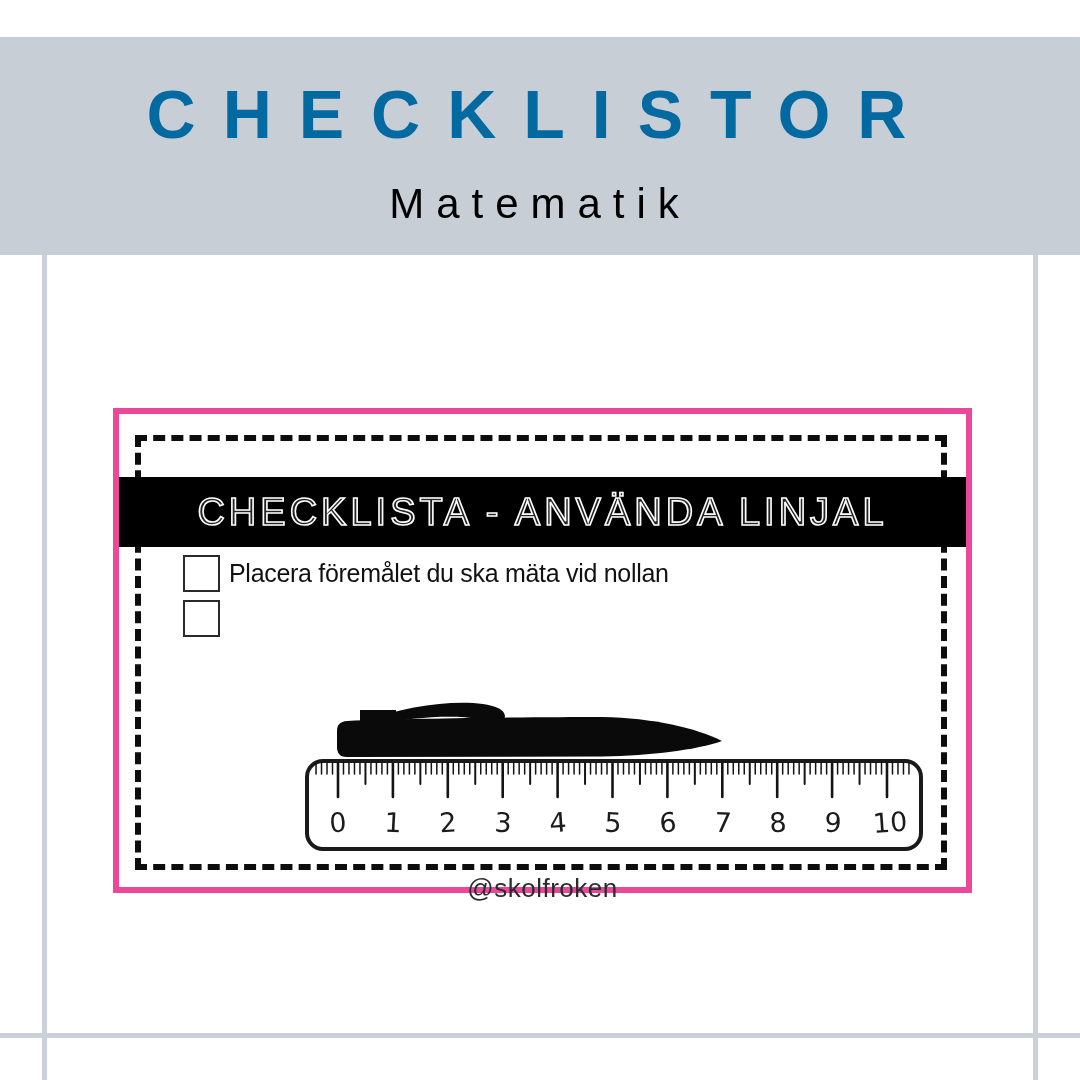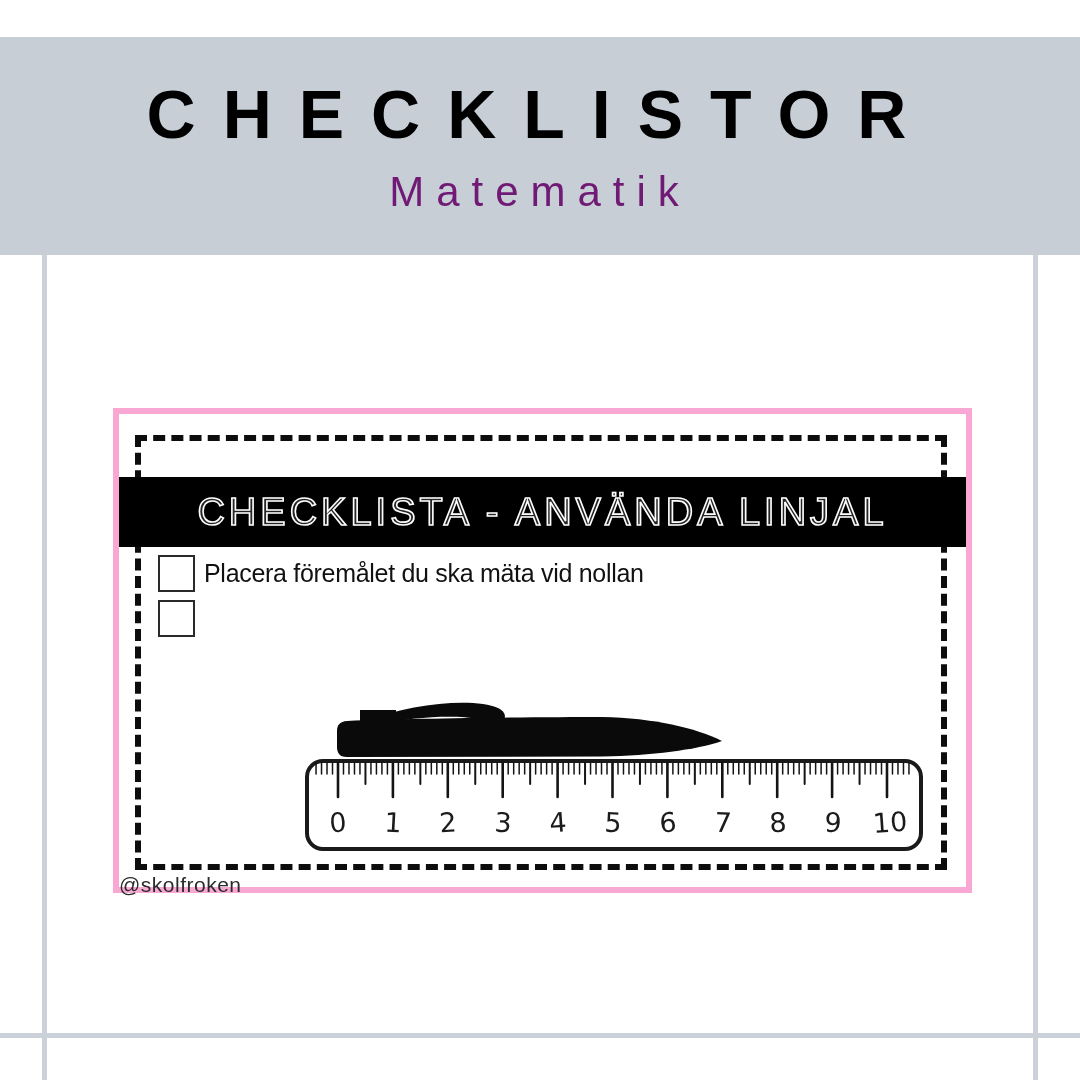--- a/index.html
+++ b/index.html
@@ -17,50 +17,50 @@
   .grid-line.h{left:0;right:0;top:1033px;height:5px;}
 
   
   .band{
     position:absolute;left:0;top:37px;width:1080px;height:218px;
     background:#c7ced6;text-align:center;
   }
   .band h1{
     margin:0;padding-top:42px;
     font-size:68px;font-weight:700;letter-spacing:27px;
-    color:#000000;line-height:1.05;
+    color:#0369a1;line-height:1.05;
   }
   .band .subtitle{
-    margin-top:18px;
-    font-size:42px;font-weight:400;letter-spacing:12px;color:#701a75;
+    margin-top:30px;
+    font-size:42px;font-weight:400;letter-spacing:12px;color:#000000;
   }
 
   
   .card{
     position:absolute;left:113px;top:408px;width:859px;height:485px;
-    border:6px solid #f9a8d4;background:#fff;box-sizing:border-box;
+    border:6px solid #ec4899;background:#fff;box-sizing:border-box;
   }
   .dashed-frame{
     position:absolute;left:16px;top:21px;width:812px;height:435px;
     border:6px dashed #0d0d0d;box-sizing:border-box;z-index:1;
   }
   .banner{
     position:absolute;left:0;top:63px;width:100%;height:70px;
     background:#000000;z-index:2;display:flex;align-items:center;justify-content:center;
   }
   .banner .outline-text{
     font-size:38px;letter-spacing:4px;font-weight:400;
     color:rgba(255,255,255,0.14);
     -webkit-text-stroke:1.6px #ffffff;
     text-stroke:1.6px #ffffff;
     white-space:nowrap;
   }
 
   .items{position:absolute;left:39px;top:141px;z-index:3;}
-  .row{display:flex;align-items:center;margin-bottom:8px;height:37px;}
+  .row{display:flex;align-items:center;margin-bottom:8px;height:37px;margin-left:25px;}
   .checkbox{
     width:33px;height:33px;border:2px solid #2a2a2a;background:#fff;
     display:inline-block;flex:0 0 auto;
   }
   .row .label{
     margin-left:9px;font-size:25px;letter-spacing:-0.3px;color:#111;
     font-weight:400;white-space:nowrap;
   }
 
   .pen-svg{position:absolute;left:215px;top:284px;width:400px;height:62px;z-index:3;}
@@ -72,22 +72,22 @@
     display:flex;justify-content:space-between;z-index:4;
   }
   .ruler .nums span{
     width:30px;text-align:center;font-family:"DejaVu Sans", sans-serif;
     font-size:27px;font-weight:500;color:#1b1b1b;
   }
   .ruler .nums span:nth-child(odd){transform:rotate(-4deg);}
   .ruler .nums span:nth-child(even){transform:rotate(3deg);}
 
   .credit{
-    position:absolute;left:0;top:459px;width:100%;text-align:left;
-    font-size:21px;color:#2b2b2b;font-weight:400;letter-spacing:0.5px;z-index:4;
+    position:absolute;left:0;top:459px;width:100%;text-align:center;
+    font-size:26px;color:#2b2b2b;font-weight:400;letter-spacing:0.5px;z-index:4;
   }
 </style>
 </head>
 <body>
 
 <div class="page">
 
   <div class="grid-line v left"></div>
   <div class="grid-line v right"></div>
   <div class="grid-line h"></div>

